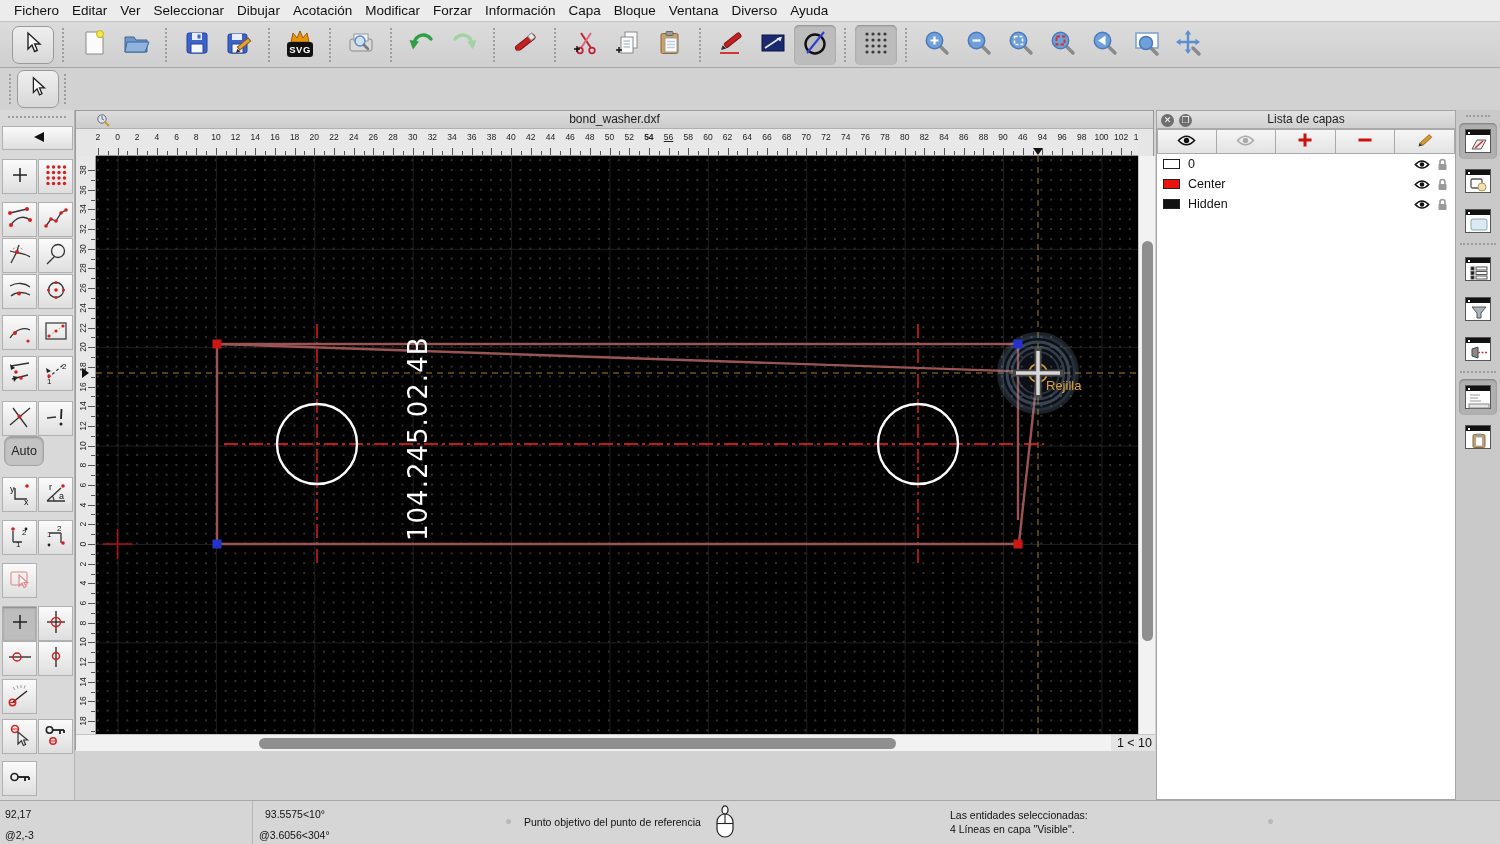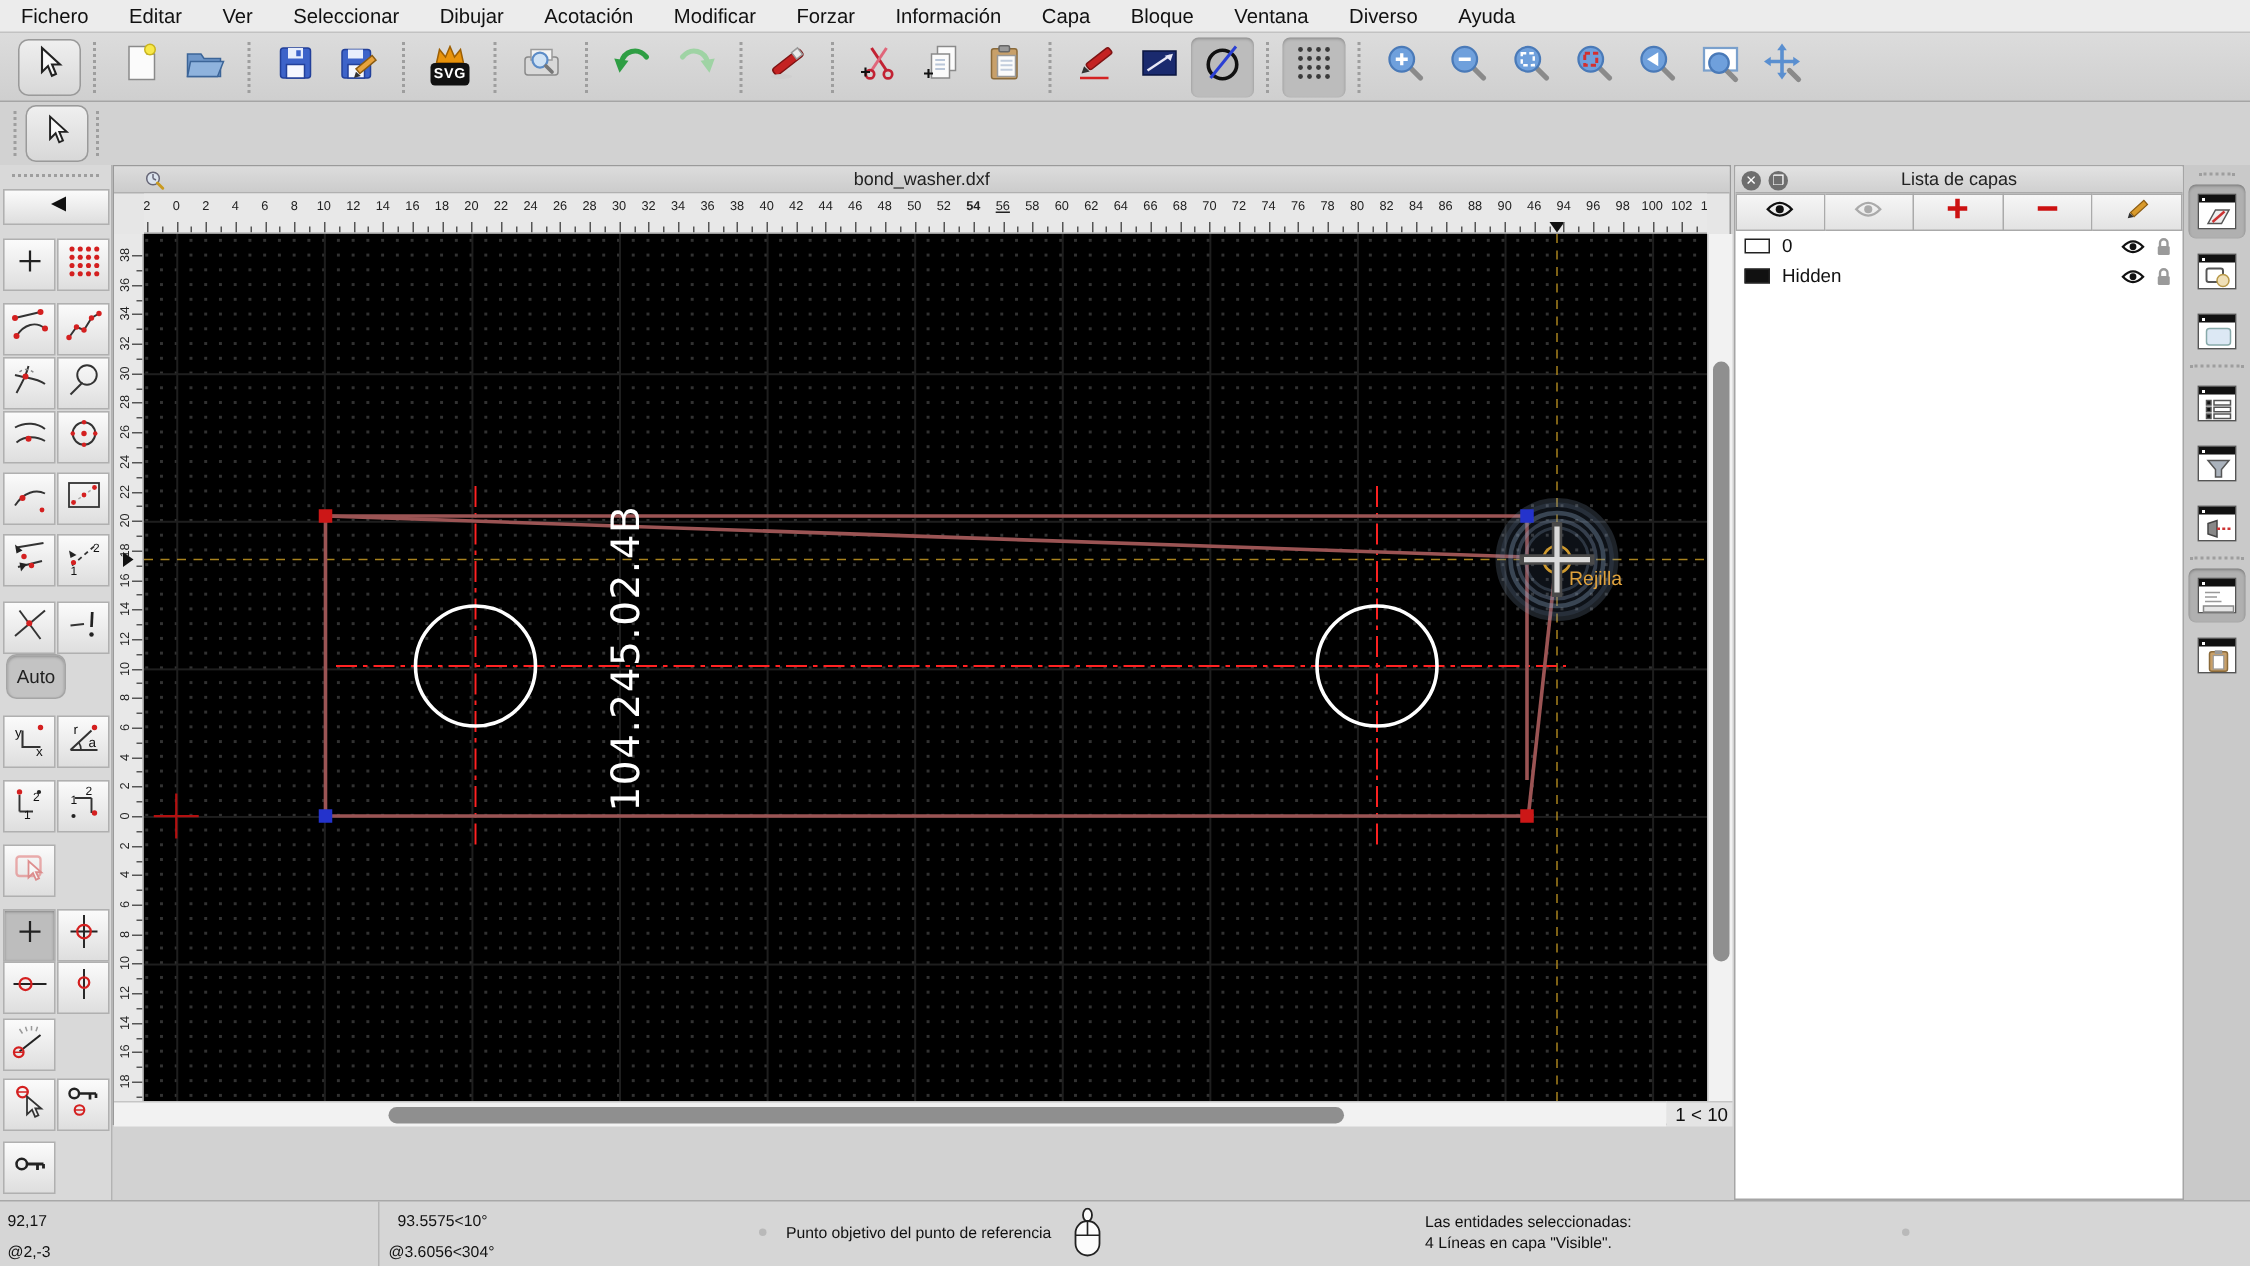--- a/index.html
+++ b/index.html
@@ -3,21 +3,21 @@
 <meta charset="utf-8">
 <style>
   * { margin:0; padding:0; box-sizing:border-box; }
   html,body { width:1500px; height:844px; overflow:hidden; background:#d2d2d2;
     font-family:"Liberation Sans", sans-serif; -webkit-font-smoothing:antialiased; }
   #root { position:relative; width:1500px; height:844px; }
 
   
   #menubar { position:absolute; left:0; top:0; width:1500px; height:22px;
     background:#ececec; border-bottom:1px solid #c2c2c2; display:flex; align-items:center;
-    gap:27px; padding-left:14px; font-size:13.5px; color:#111; }
+    gap:13px; padding-left:14px; font-size:13.5px; color:#111; }
   #menubar span { cursor:default; }
 
   
   #toolbar { position:absolute; left:0; top:22px; width:1500px; height:46px;
     background:linear-gradient(#dcdcdc,#cfcfcf); border-bottom:1px solid #a5a5a5;
     display:flex; align-items:center; padding-left:12px; }
   .tsep { width:3px; height:34px; border-left:2px dotted #9e9e9e; margin:0 8px; }
   .ticon { width:42px; height:40px; display:flex; align-items:center; justify-content:center;
     border-radius:5px; }
   .ticon.pressed { background:#bcbcbc; box-shadow:inset 0 1px 2px rgba(0,0,0,.25); }
@@ -1016,20 +1016,36 @@
           </svg>
         </span>
       <span class="ric">
           <svg width="11" height="13" viewBox="0 0 11 13">
             <path d="M3 6 V4 a2.5 2.5 0 0 1 5 0 V6" fill="none" stroke="#9a9a9a" stroke-width="1.6"></path>
             <rect x="1.5" y="6" width="8" height="6" rx="1" fill="#9a9a9a"></rect>
           </svg>
         </span>
     </div>
     <div class="lrow">
+      <span class="swatch" style="background:#ee1111"></span>
+      <span class="name">Center</span>
+      <span class="ric">
+          <svg width="16" height="11" viewBox="0 0 19 13">
+            <path d="M1.5 6.5 Q9.5 -2 17.5 6.5 Q9.5 15 1.5 6.5 Z" fill="none" stroke="#111" stroke-width="1.8"></path>
+            <circle cx="9.5" cy="6.5" r="2.7" fill="#111"></circle>
+          </svg>
+        </span>
+      <span class="ric">
+          <svg width="11" height="13" viewBox="0 0 11 13">
+            <path d="M3 6 V4 a2.5 2.5 0 0 1 5 0 V6" fill="none" stroke="#9a9a9a" stroke-width="1.6"></path>
+            <rect x="1.5" y="6" width="8" height="6" rx="1" fill="#9a9a9a"></rect>
+          </svg>
+        </span>
+    </div>
+    <div class="lrow">
       <span class="swatch" style="background:#111111"></span>
       <span class="name">Hidden</span>
       <span class="ric">
           <svg width="16" height="11" viewBox="0 0 19 13">
             <path d="M1.5 6.5 Q9.5 -2 17.5 6.5 Q9.5 15 1.5 6.5 Z" fill="none" stroke="#111" stroke-width="1.8"></path>
             <circle cx="9.5" cy="6.5" r="2.7" fill="#111"></circle>
           </svg>
         </span>
       <span class="ric">
           <svg width="11" height="13" viewBox="0 0 11 13">

